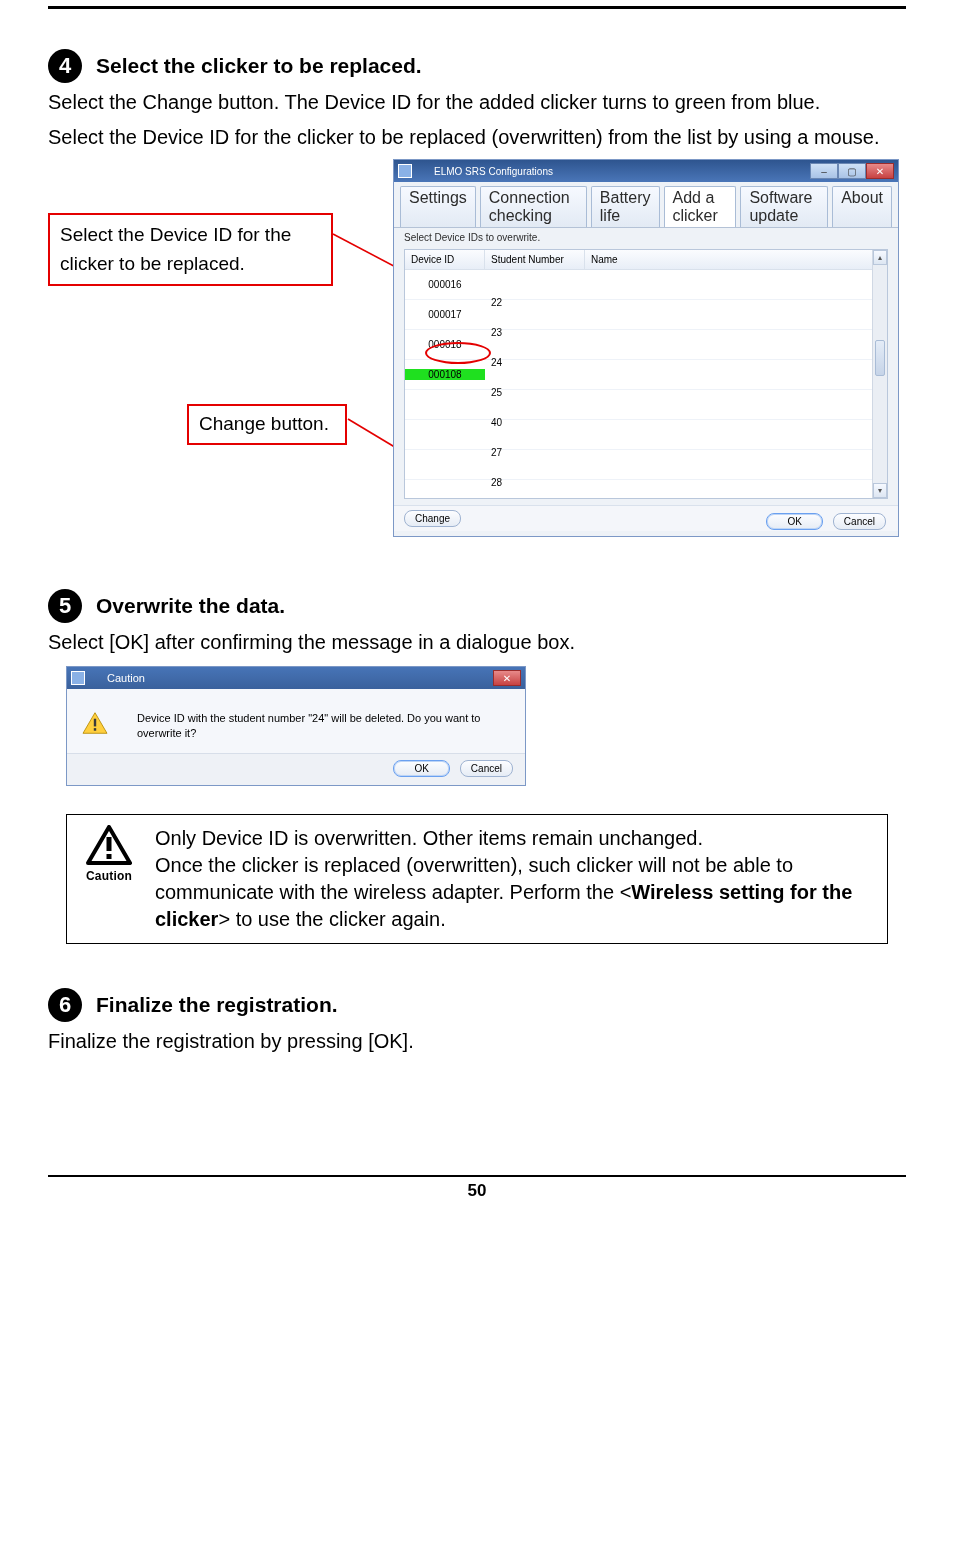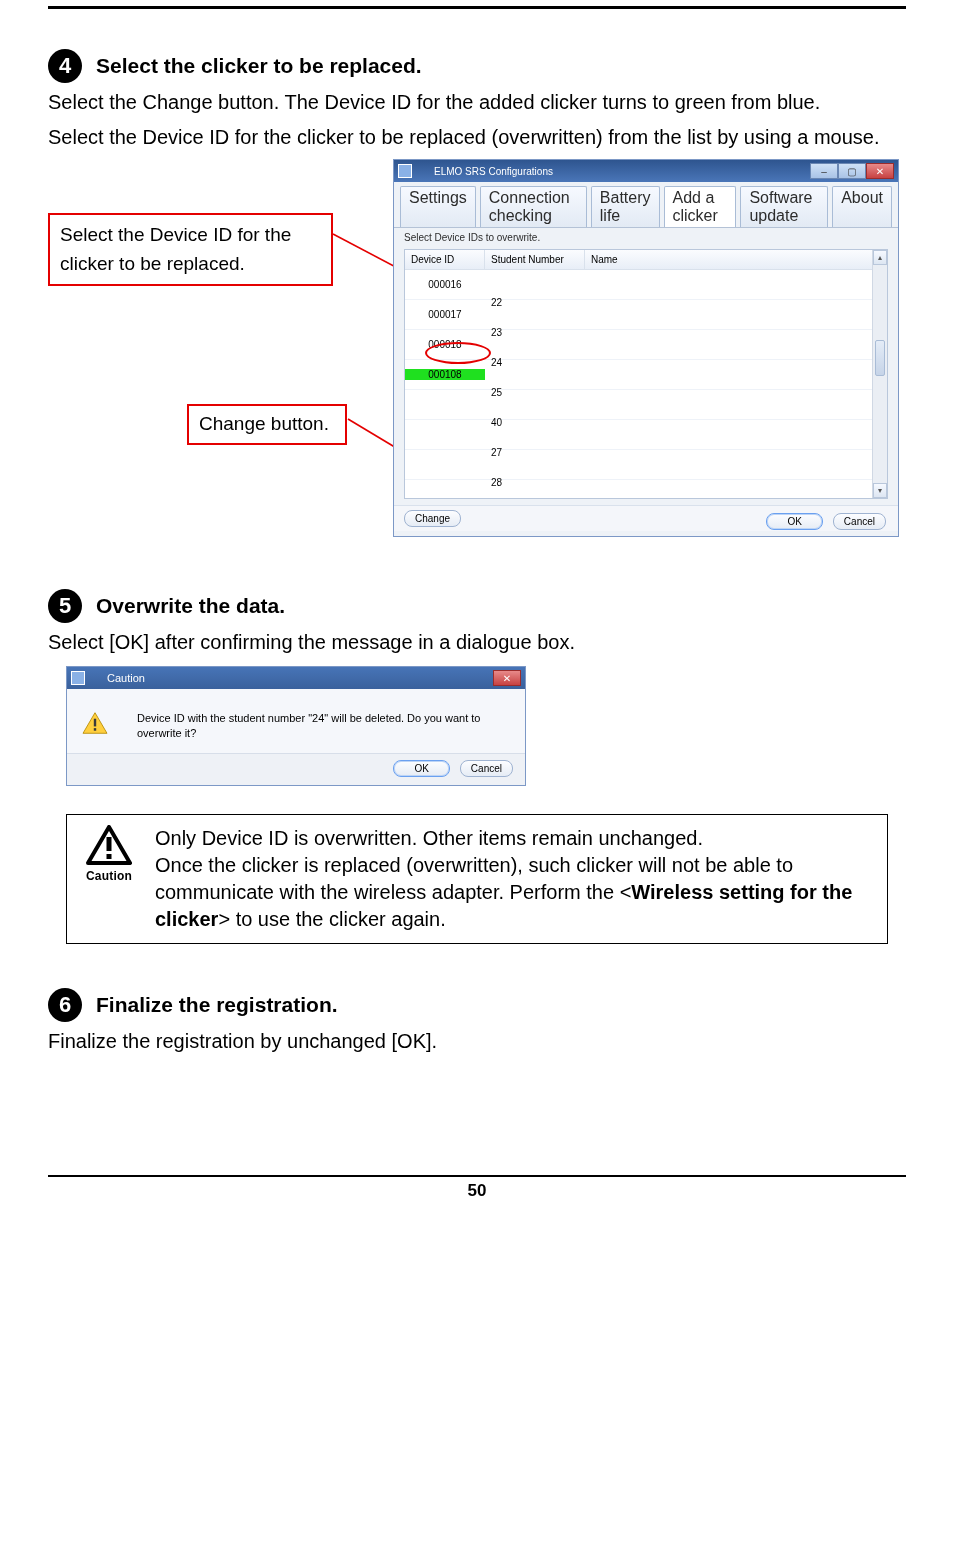--- a/index.html
+++ b/index.html
@@ -334,18 +334,18 @@
     <div class="note-text">
       <span>Only Device ID is overwritten. Other items remain unchanged.</span><br>
       <span>Once the clicker is replaced (overwritten), such clicker will not be able to communicate with the wireless adapter. Perform the &lt;</span><span class="bold">Wireless setting for the clicker</span><span>&gt; to use the clicker again.</span>
     </div>
   </div>
 
   <div class="step-head" style="margin-top:44px;">
     <div class="step-num">6</div>
     <div class="step-title">Finalize the registration.</div>
   </div>
-  <div class="body-text">Finalize the registration by unchanged [OK].</div>
+  <div class="body-text">Finalize the registration by pressing [OK].</div>
 
   <div class="footer-rule"></div>
   <div class="page-num">50</div>
 
 </div>
 
 </body></html>

